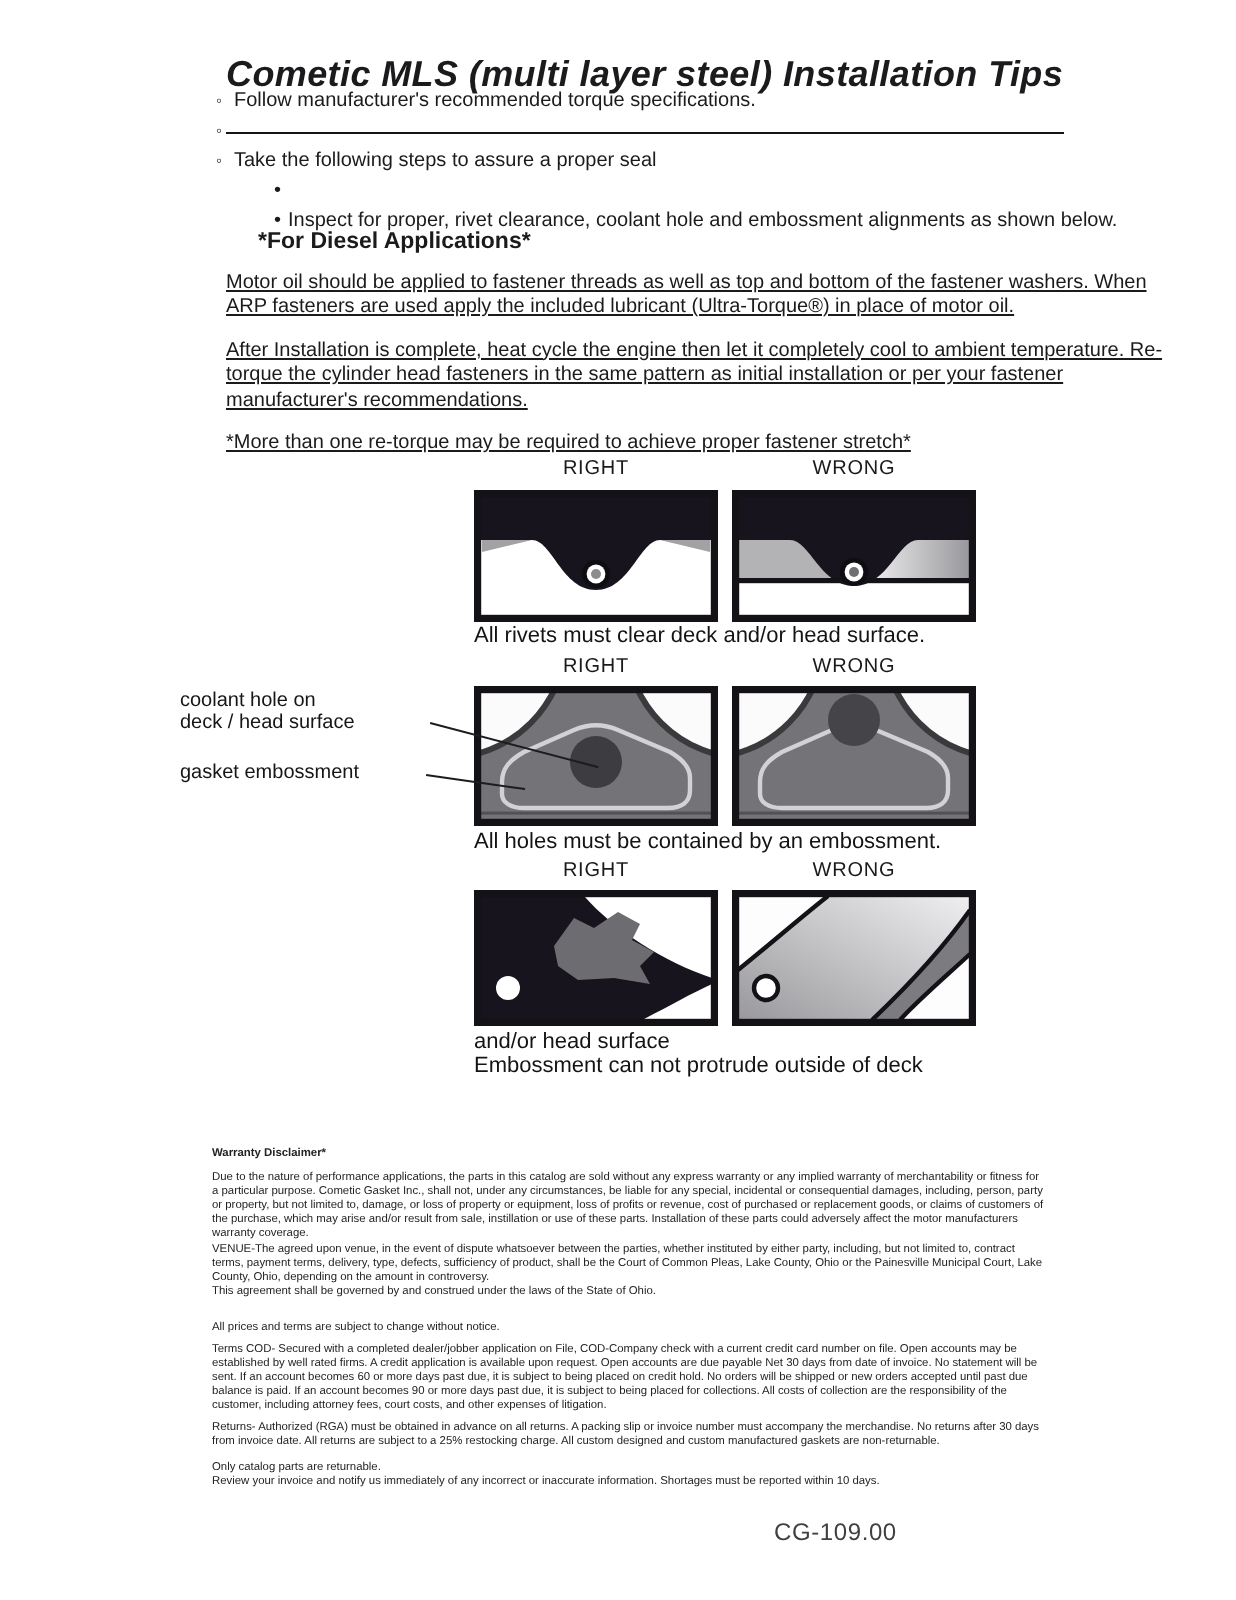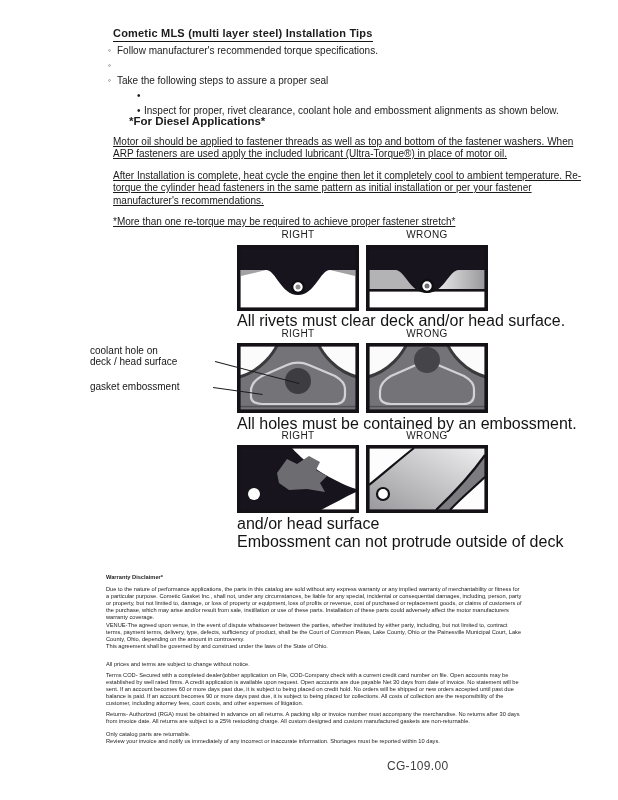--- a/index.html
+++ b/index.html
@@ -6,41 +6,41 @@
   body{
     width:618px;height:800px;background:#ffffff;
     font-family:"Liberation Sans", sans-serif;color:#1b1b1d;
     position:relative;overflow:hidden;
   }
   .abs{position:absolute;}
 
   
   #title{
     top:27px;left:113px;
-    font-size:11px;font-weight:bold;letter-spacing:.2px;
-    border-bottom:1.6px solid #151517;padding-bottom:2px;
+    font-size:18px;font-weight:bold;letter-spacing:.2px;
+    border-bottom:1.6px solid #151517;padding-bottom:18px;font-style:italic;
   }
 
   
   #bullets{top:43px;left:108px;font-size:10px;line-height:15px;width:480px;}
   .b-row{display:flex;}
   .b-glyph{width:9px;font-size:8.5px;line-height:15px;flex:none;}
   .b-sub{margin-left:29px;}
   .b-sub .b-glyph{width:7px;font-size:10px;}
 
   
   #diesel{top:115px;left:113px;width:472px;font-size:10px;line-height:12.5px;}
   #diesel h2{font-size:11.5px;font-weight:bold;margin:0 0 8px 16px;}
   #diesel p{margin:0 0 9px 0;text-decoration:underline;}
 
   
   .dg-label{
     width:122px;text-align:center;font-size:10px;letter-spacing:.4px;color:#1a1a1c;
   }
-  .dg-caption{font-size:16px;color:#141416;}
+  .dg-caption{font-size:11px;color:#141416;}
   .frame{line-height:0;}
   .ptr-label{
     font-size:10px;line-height:11px;text-align:left;color:#161618;
   }
   .pline{
     position:absolute;height:1.4px;background:#1c1c1e;transform-origin:0 50%;z-index:5;
   }
 
   
   .legal{

